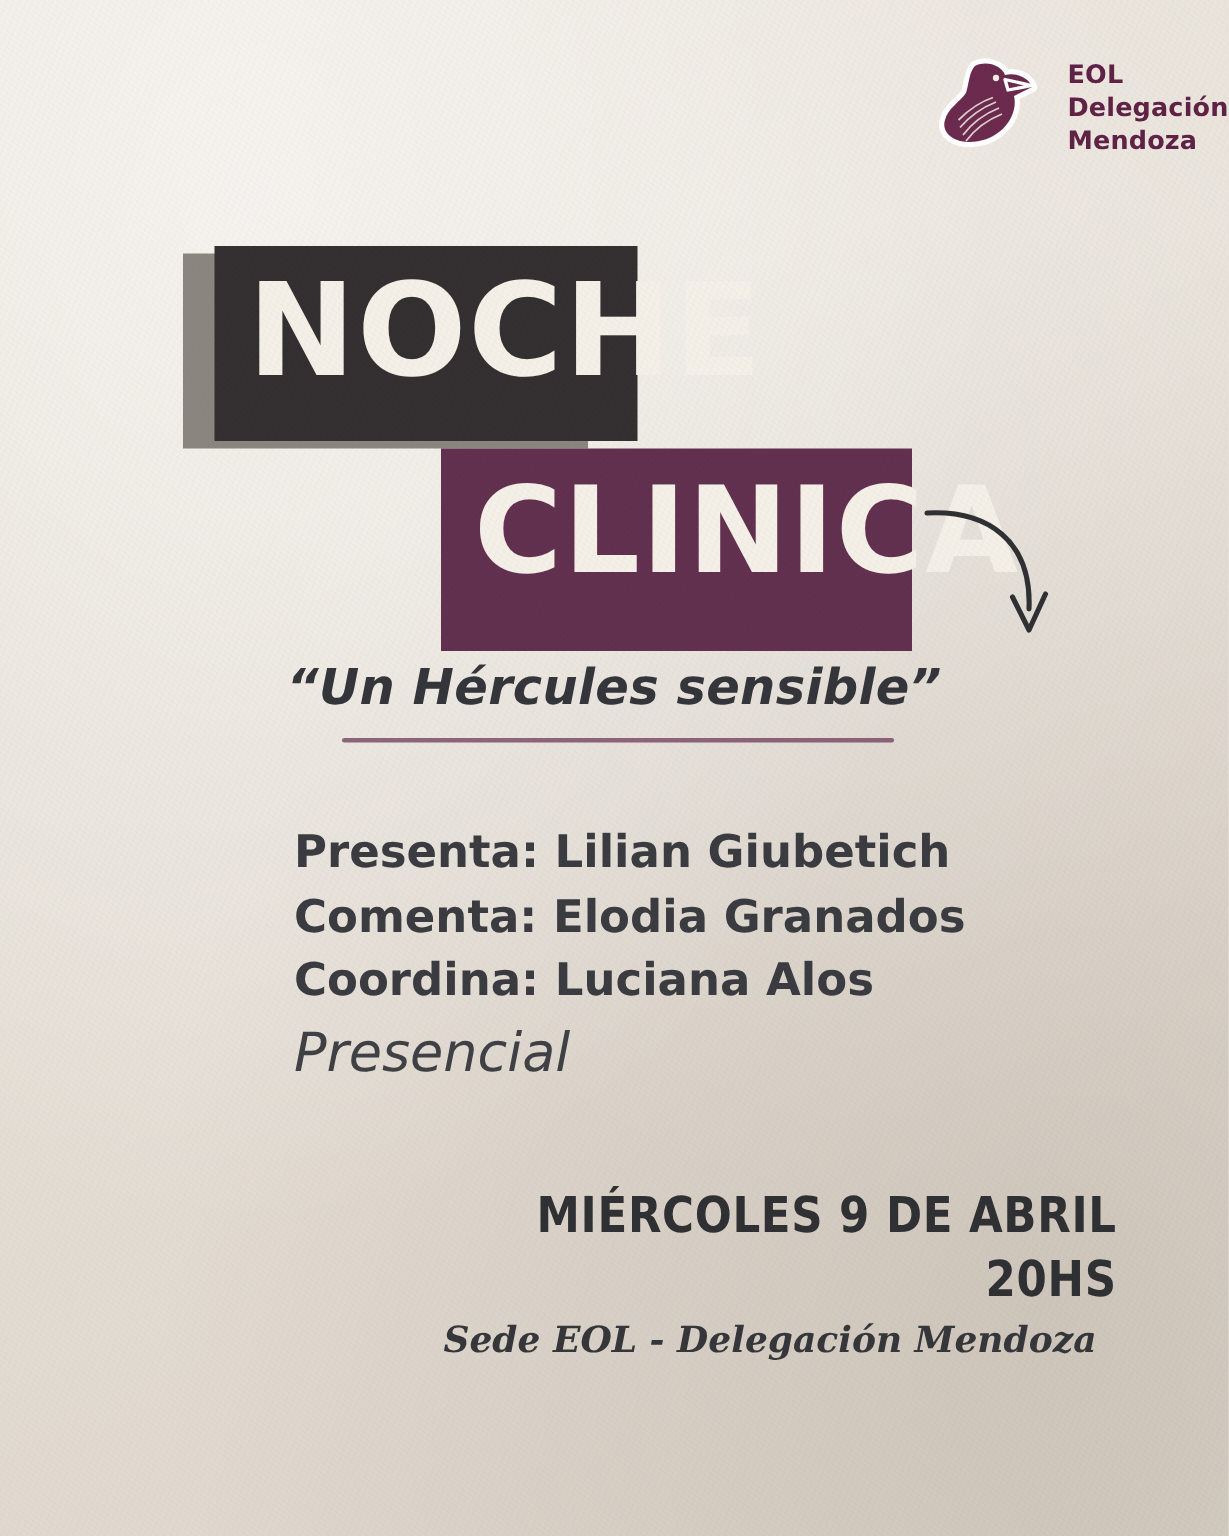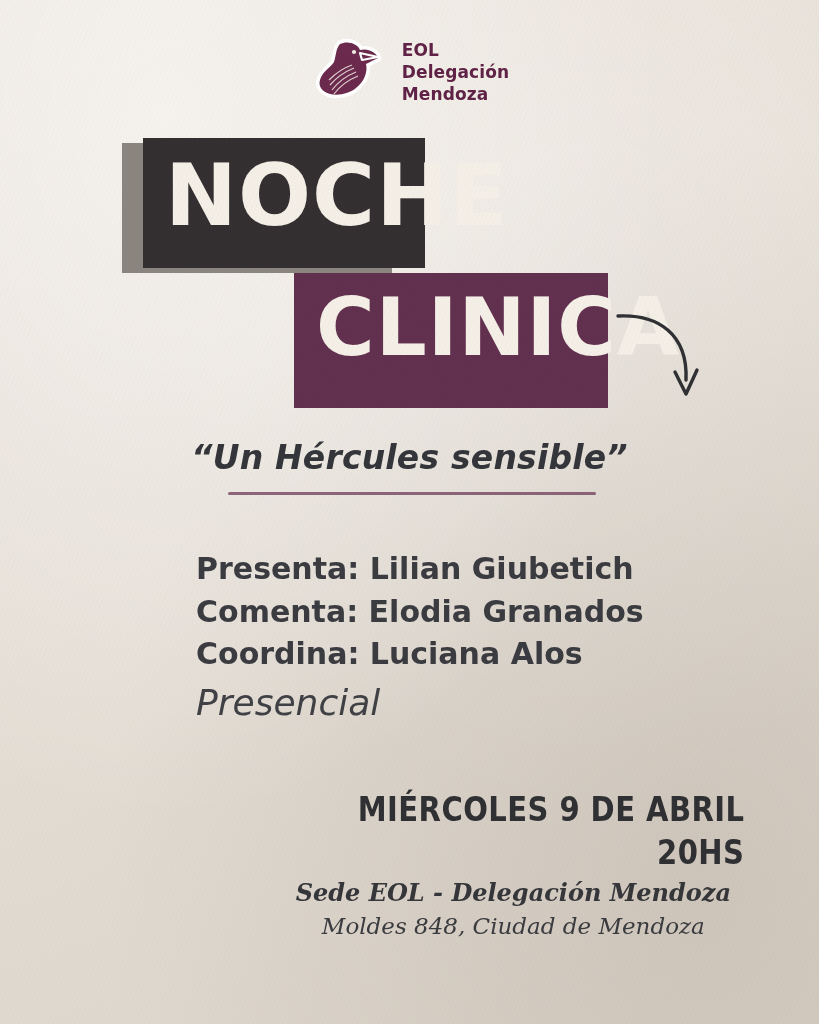--- a/index.html
+++ b/index.html
@@ -36,42 +36,42 @@
       repeating-linear-gradient(113deg, rgba(120,105,95,0.03) 0px, rgba(120,105,95,0.03) 1px, rgba(255,255,255,0) 1px, rgba(255,255,255,0) 4px);
   }
 
   
   .logo-block {
     position: absolute;
     top: 38px;
     left: 0;
     right: 0;
     display: flex;
-    justify-content: center;
+    justify-content: flex-end;
     align-items: center;
     gap: 14px;
   }
   .logo-mark {
     width: 78px;
     height: 70px;
     position: relative;
   }
   .logo-text {
     font-family: "DejaVu Sans", sans-serif;
     font-weight: 700;
     font-size: 17px;
     line-height: 1.28;
     color: #5f2246;
     letter-spacing: .1px;
   }
 
   
   .title-wrap {
     position: absolute;
-    top: 138px;
+    top: 164px;
     left: 0;
     right: 0;
     height: 290px;
   }
   .shadow-box {
     position: absolute;
     left: 122px;
     top: 5px;
     width: 270px;
     height: 130px;
@@ -281,17 +281,16 @@
     <div class="credit-mode">Presencial</div>
   </div>
 
   <div class="datetime">
     <div class="date-line">MIÉRCOLES 9 DE ABRIL</div>
     <div class="time-line">20HS</div>
   </div>
 
   <div class="venue">
     <div class="venue-name">Sede EOL - Delegación Mendoza</div>
-    <div class="venue-addr">Moldes 848, Ciudad de Mendoza</div>
   </div>
 
   <div class="grain"></div>
 </div>
 
 </body></html>

